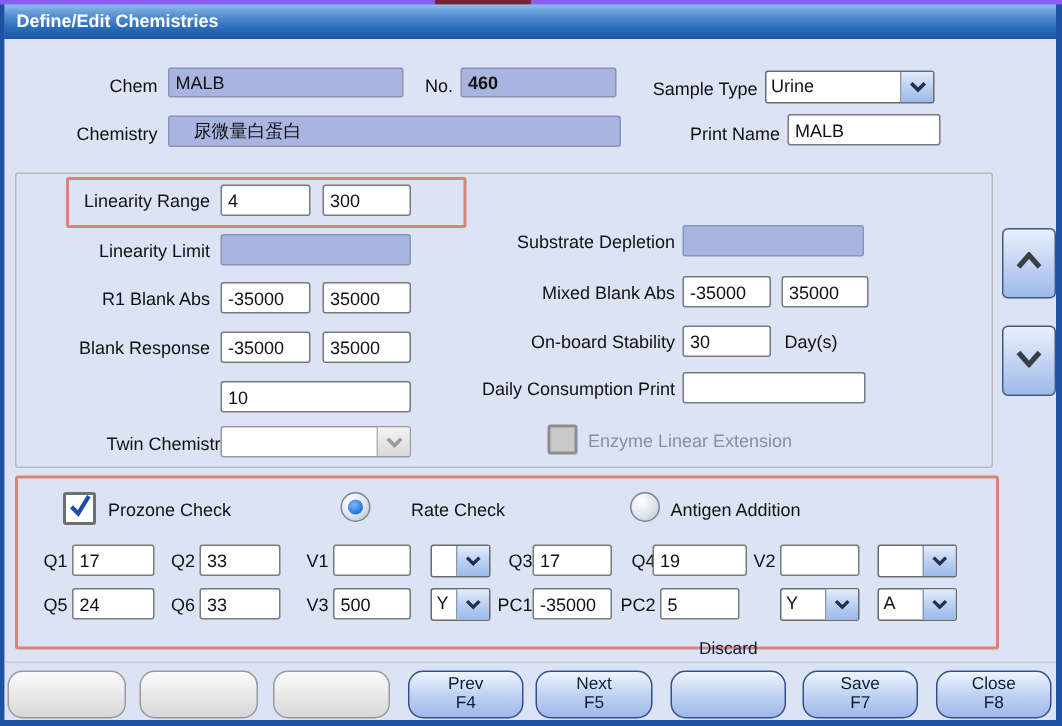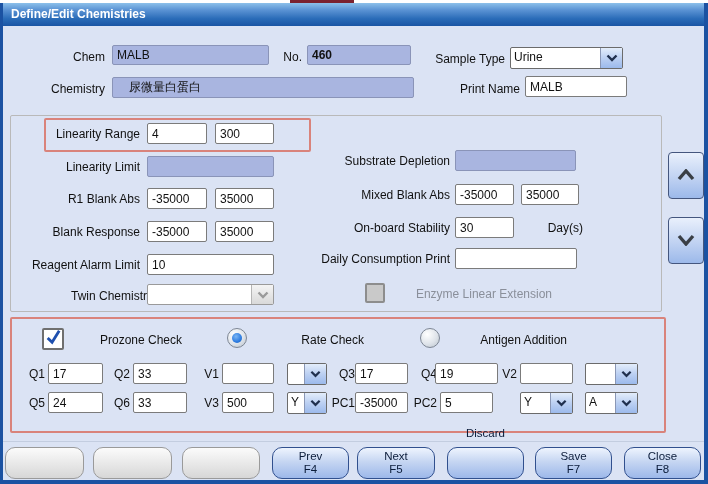--- a/index.html
+++ b/index.html
@@ -1,24 +1,24 @@
 <!DOCTYPE html>
 <html><head>
 <meta charset="utf-8">
 <style>
   html,body{margin:0;padding:0;background:#9aa7bd;}
   .stage{position:relative;width:708px;height:484px;font-family:"Liberation Sans",sans-serif;
-         background:#ffffff;overflow:hidden;}
+         background:#8b5cf6;overflow:hidden;}
   .win-border{position:absolute;background:#1b52a2;}
   .titlebar{position:absolute;left:3px;top:3px;width:701px;height:23px;
     background:linear-gradient(180deg,#8cc0ea 0%,#5b93d4 30%,#2a6cb8 68%,#1a55a4 100%);
     color:#fff;font-size:12px;font-weight:bold;line-height:23px;padding-left:8px;box-sizing:border-box;}
   .body{position:absolute;left:3px;top:26px;width:701px;height:454px;background:#dbe3f4;}
   .lbl{position:absolute;font-size:12px;color:#111;text-align:right;white-space:nowrap;}
-  .lbl.left{text-align:right;}
+  .lbl.left{text-align:left;}
   .lbl.disabled{color:#8a8f9a;}
   .inp{position:absolute;box-sizing:border-box;border:1px solid #7b7b7b;border-radius:2px;
        background:#fff;font-family:"Liberation Sans",sans-serif;font-size:12px;color:#111;
        padding:0 4px;outline:none;}
   .inp.dis{background:#a9b5e0;border-color:#8a94b8;}
   .groupbox{position:absolute;border:1px solid #b9b9b9;border-radius:2px;}
   .redbox{position:absolute;border:2px solid #d9837b;border-radius:2px;}
   .dd{position:absolute;box-sizing:border-box;border:1px solid #6b6b6b;border-radius:2px;
       background:#fff;display:flex;}
   .dd .val{flex:1;font-size:12px;color:#111;padding:2px 3px;overflow:hidden;}
@@ -94,21 +94,20 @@
     <input class="inp dis" style="left: 144px; top: 130px; width: 127px; height: 21px;" readonly="" value="">
 
     <div class="lbl" style="left:7px;top:166px;width:130px;">R1 Blank Abs</div>
     <input class="inp" style="left: 144px; top: 162px; width: 60px; height: 21px;" value="-35000">
     <input class="inp" style="left: 212px; top: 162px; width: 59px; height: 21px;" value="35000">
 
     <div class="lbl" style="left:7px;top:199px;width:130px;">Blank Response</div>
     <input class="inp" style="left: 144px; top: 195px; width: 60px; height: 21px;" value="-35000">
     <input class="inp" style="left: 212px; top: 195px; width: 59px; height: 21px;" value="35000">
 
-    <div class="lbl" style="left:7px;top:232px;width:130px;">Reagent Alarm Limit</div>
     <input class="inp" style="left: 144px; top: 228px; width: 127px; height: 21px;" value="10">
 
     <div class="lbl" style="left:20px;top:263px;width:130px;">Twin Chemistry</div>
     <div class="dd dis" style="left:144px;top:258px;width:127px;height:21px;">
       <span class="val"></span>
       <span class="arr">
         <svg width="12" height="8" viewBox="0 0 12 8">
             <path d="M1.5 1.5 L6 6 L10.5 1.5" stroke="#9a9a9a" stroke-width="2.4" fill="none"></path>
           </svg>
       </span>

